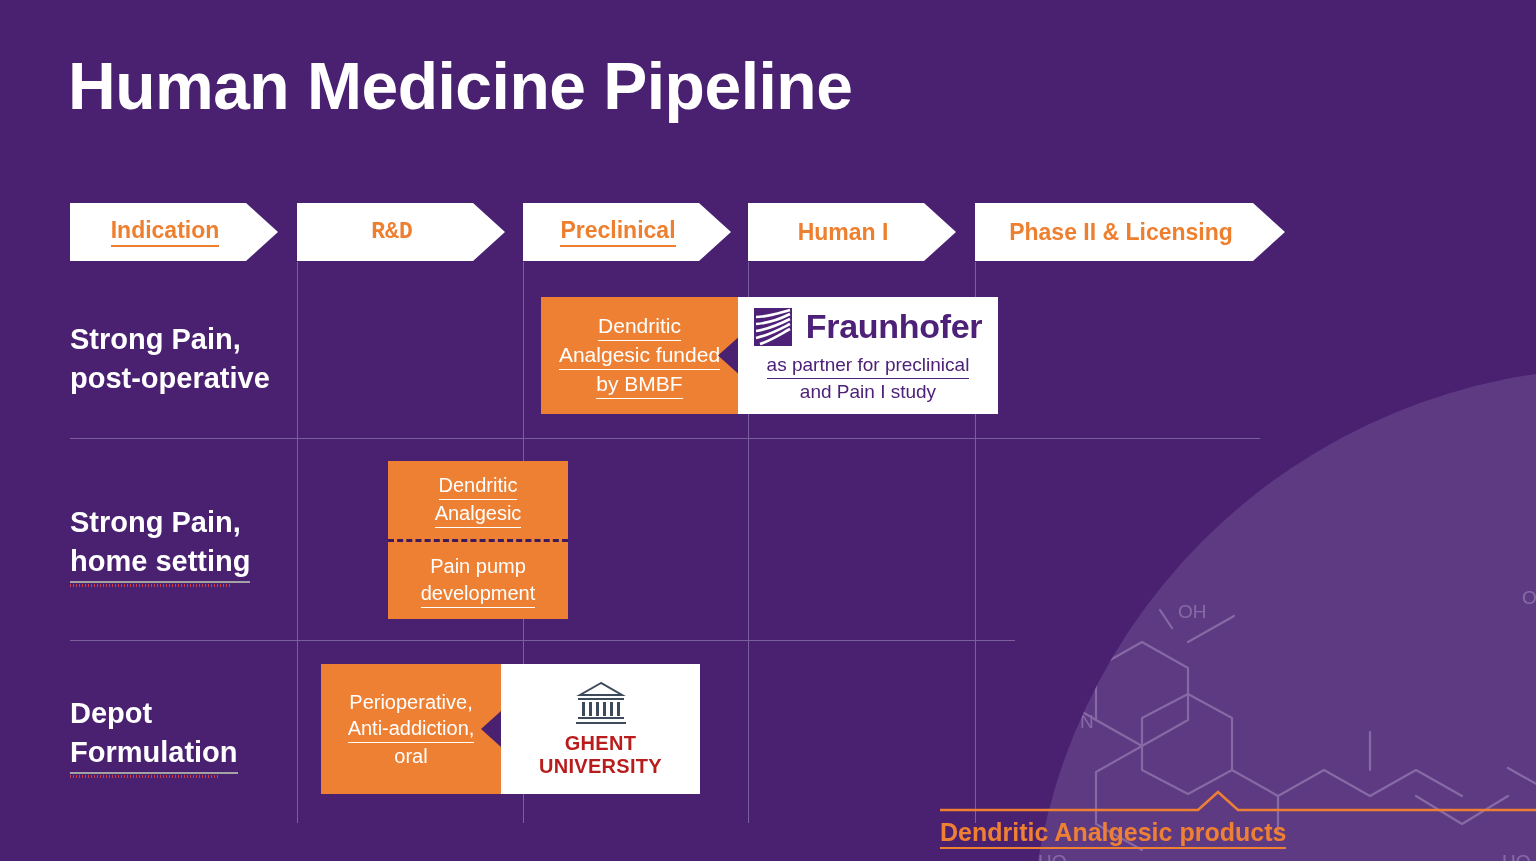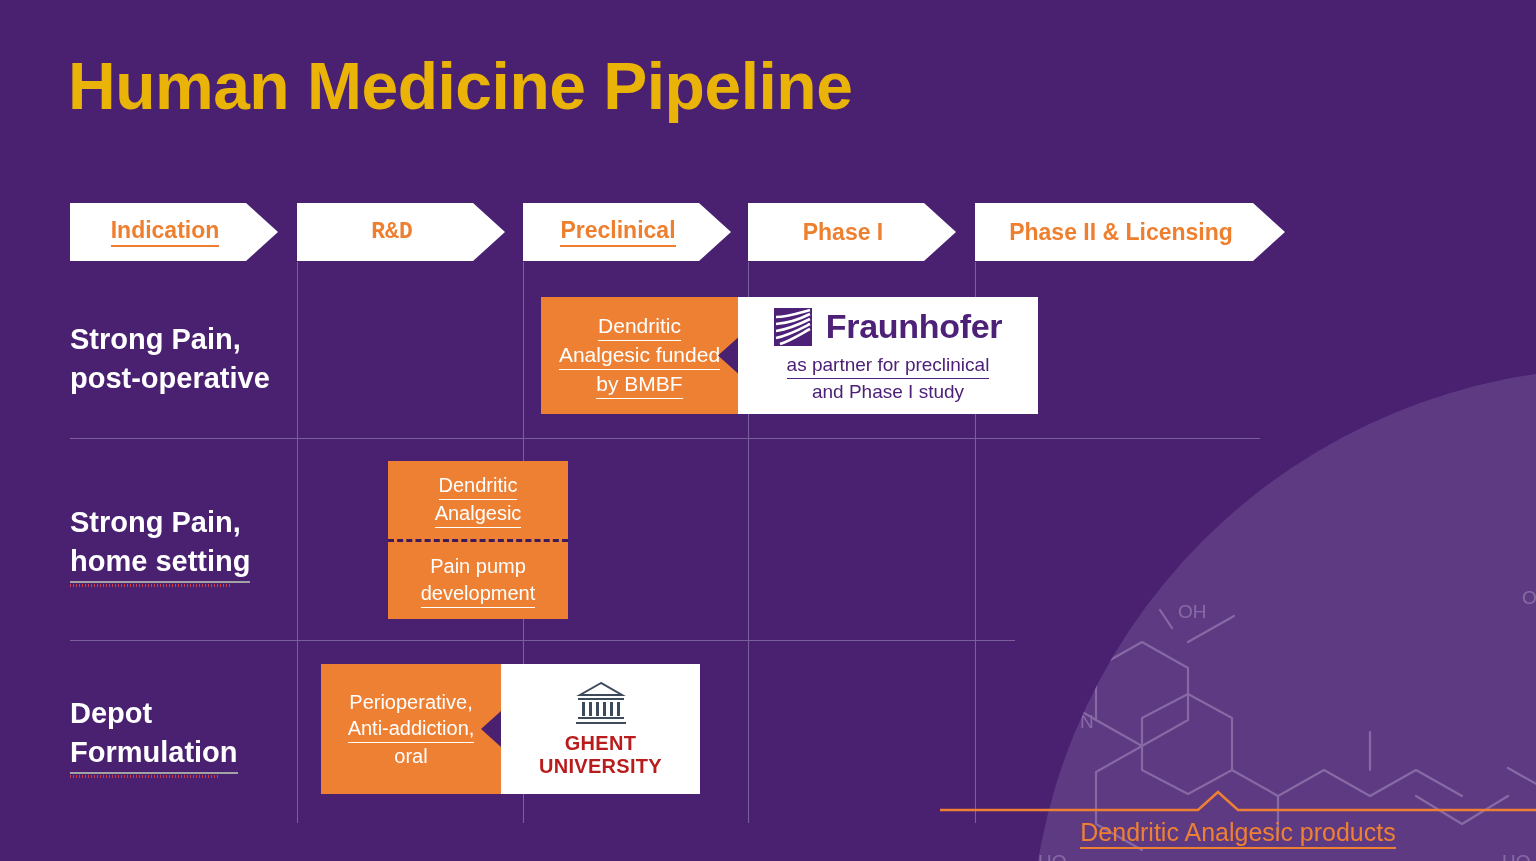--- a/index.html
+++ b/index.html
@@ -48,21 +48,21 @@
     opacity: 0.30;
   }
 
   
   .title {
     position: absolute;
     left: 68px;
     top: 48px;
     font-size: 66px;
     font-weight: bold;
-    color: #eab308;
+    color: #ffffff;
     letter-spacing: -0.5px;
     white-space: nowrap;
   }
 
   
   .vline {
     position: absolute;
     width: 1px;
     background: #7a5f9a;
     top: 262px;
@@ -221,23 +221,22 @@
     left: 940px;
     top: 790px;
     width: 596px;
     height: 26px;
   }
   .caption {
     position: absolute;
     left: 940px;
     top: 818px;
     width: 596px;
-    text-align: center;
     font-size: 25px;
-    font-weight: normal;
+    font-weight: bold;
     color: #ee8033;
   }
   .caption span {
     border-bottom: 2px solid #ee8033;
     display: inline-block;
     position: relative;
   }
 </style>
 </head>
 <body>
@@ -340,21 +339,21 @@
 
   <div class="arrow" style="left:297px; width:208px;font-family:Liberation Mono, monospace;">
     <div class="arrow-label">R&amp;D</div>
   </div>
 
   <div class="arrow" style="left:523px; width:208px;">
     <div class="arrow-label ul">Preclinical</div>
   </div>
 
   <div class="arrow" style="left:748px; width:208px;">
-    <div class="arrow-label">Phase I</div>
+    <div class="arrow-label">Human I</div>
   </div>
 
   <div class="arrow" style="left:975px; width:310px;">
     <div class="arrow-label">Phase II &amp; Licensing</div>
   </div>
 
   <div class="rowlabel" style="top:320px;">
     <div>Strong Pain,</div>
     <div>post-operative</div>
   </div>
@@ -370,39 +369,39 @@
   </div>
 
   <div class="block" style="left:541px; top:297px; width:497px; height:117px;">
     <div class="orange-pane notched" style="left:0; top:0; width:197px; height:117px;">
       <div>
         <div><span class="u-orange">Dendritic</span></div>
         <div><span class="u-orange">Analgesic funded</span></div>
         <div><span class="u-orange">by BMBF</span></div>
       </div>
     </div>
-    <div class="white-pane" style="left:197px; top:0; width:300px; height:117px;">
+    <div class="white-pane" style="left:197px; top:0; width:260px; height:117px;">
       <div class="fh-row">
         <span style="line-height:0;">
           <svg width="38" height="38" viewBox="0 0 38 38">
             <rect x="0" y="0" width="38" height="38" fill="#4d2178"></rect>
             <g stroke="#ffffff" stroke-width="2.6" fill="none">
               <path d="M2 9 C 14 9, 28 4, 36 2"></path>
               <path d="M2 16 C 16 15, 30 9, 36 6"></path>
               <path d="M2 23 C 16 21, 30 14, 36 11"></path>
               <path d="M2 30 C 16 27, 30 19, 36 16"></path>
               <path d="M6 36 C 18 32, 30 24, 36 21"></path>
             </g>
           </svg>
         </span>
         <span class="fh-name">Fraunhofer</span>
       </div>
       <div class="fh-sub">
         <div><span style="border-bottom:1.5px solid #4d2178;display:inline-block;">as partner for preclinical</span></div>
-        <div>and Phase I study</div>
+        <div>and Pain I study</div>
       </div>
     </div>
   </div>
 
   <div class="split-box" style="left:388px; top:461px; width:180px; height:158px;">
     <div class="split-half">
       <div>
         <div><span class="u-orange">Dendritic</span></div>
         <div><span class="u-orange">Analgesic</span></div>
       </div>

